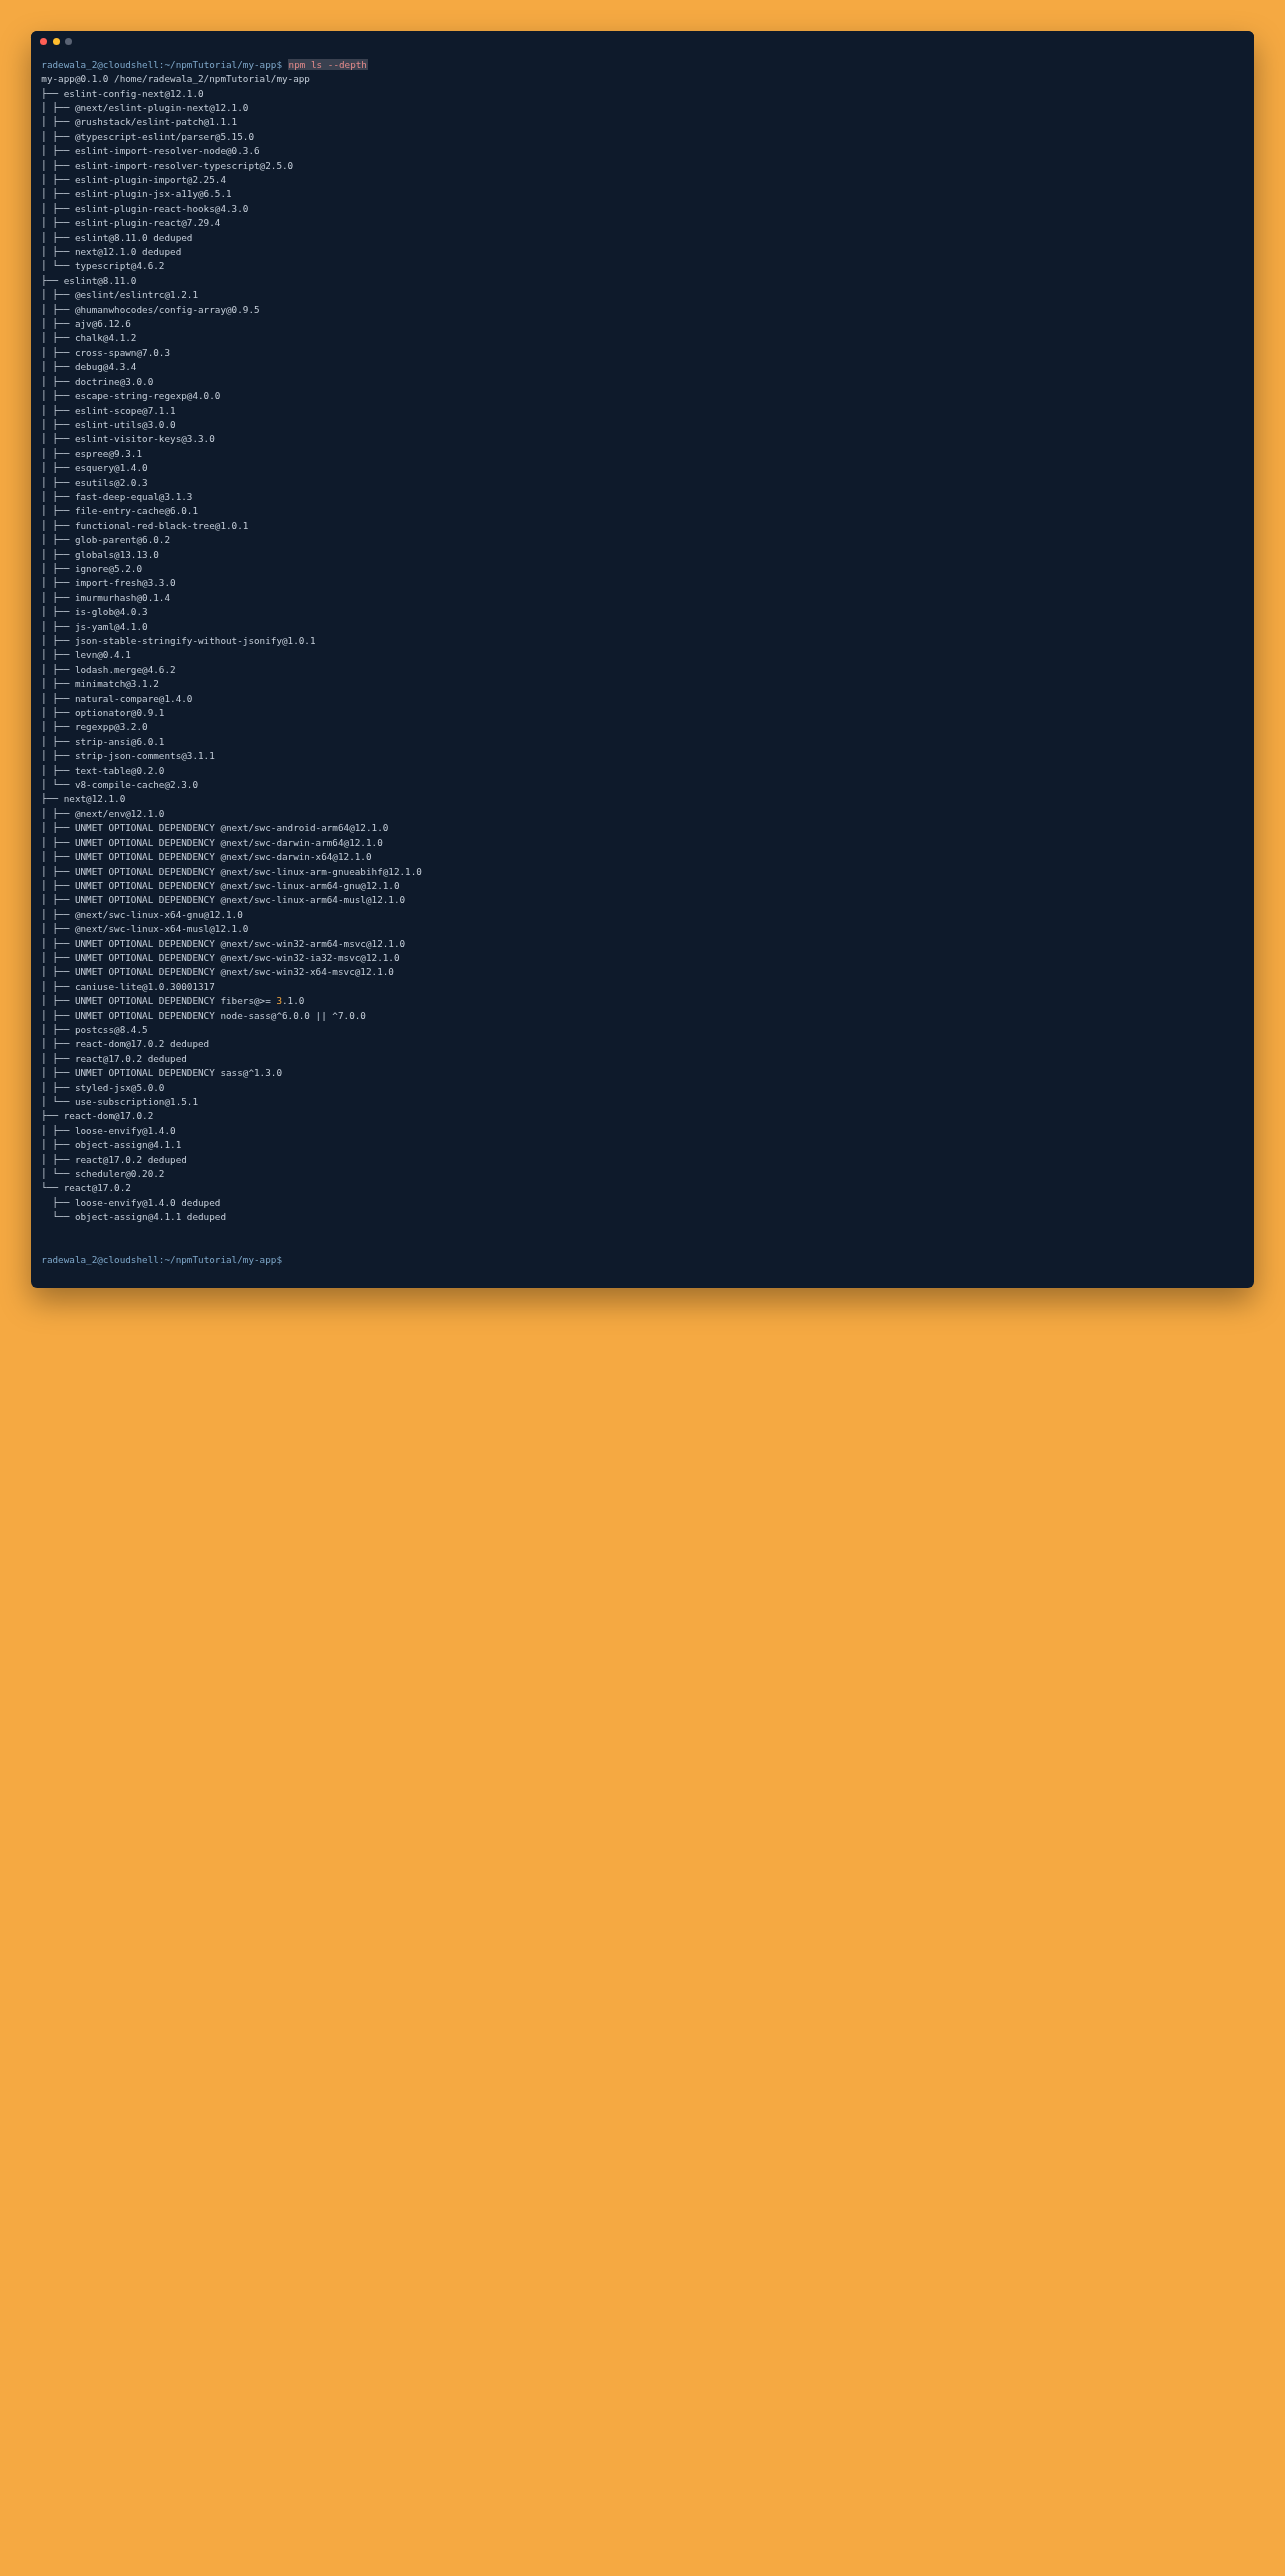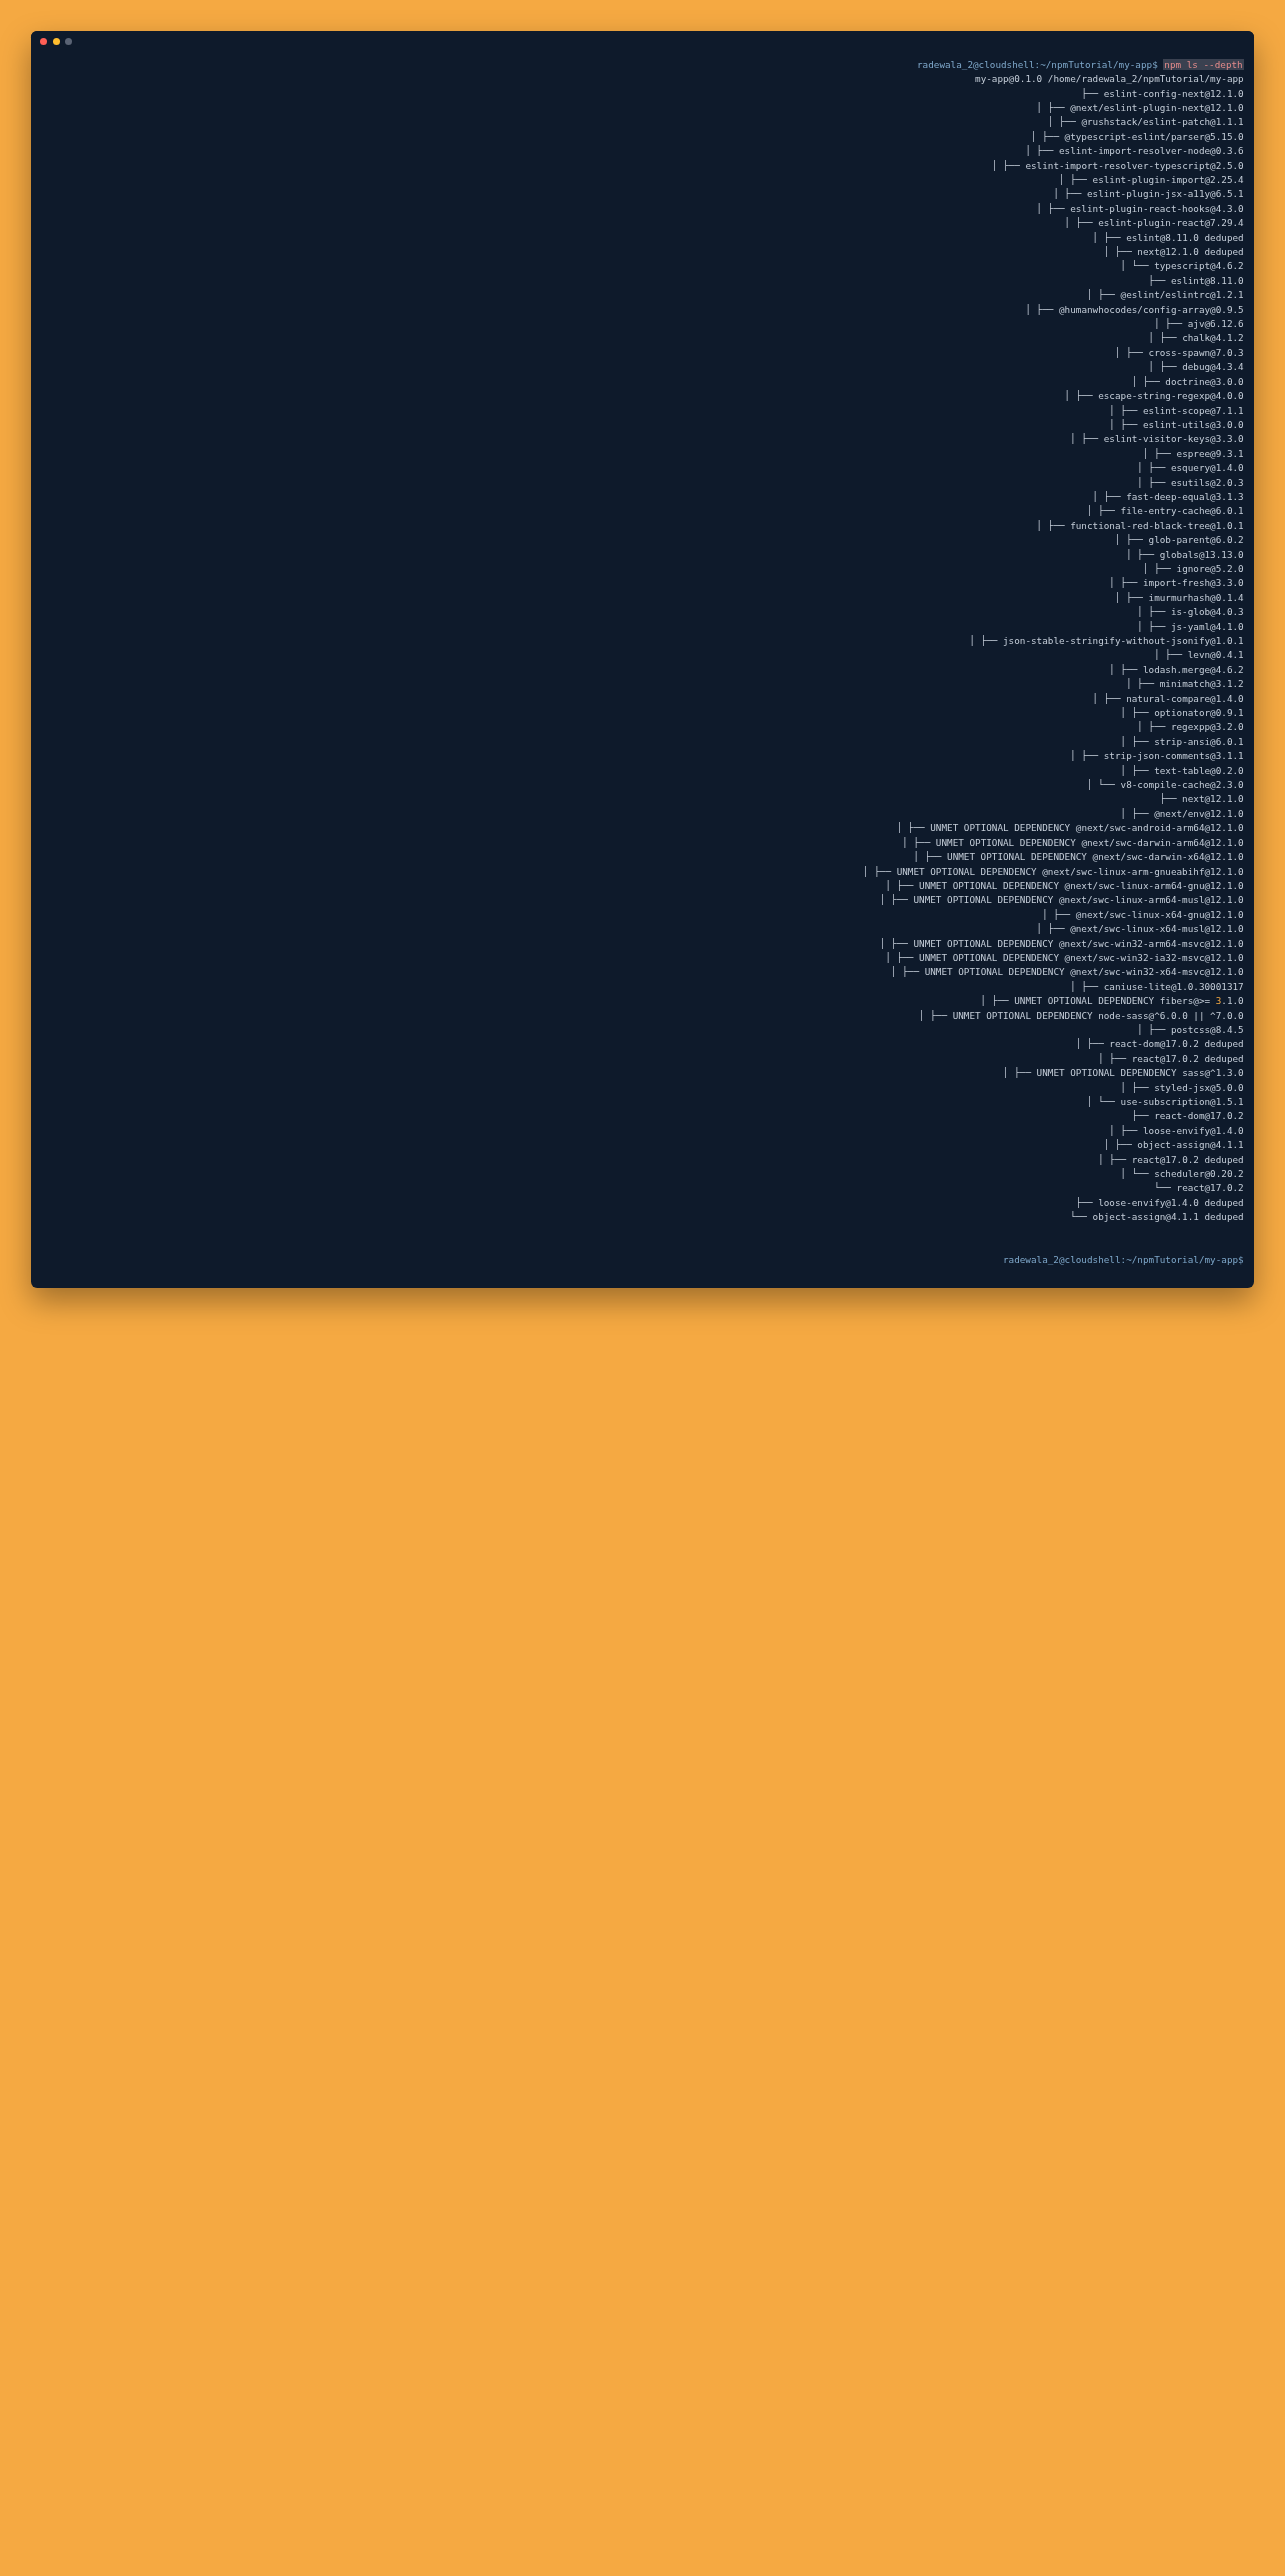--- a/index.html
+++ b/index.html
@@ -7,21 +7,20 @@
     background: #f5a942;
     padding: 31px;
     font-family: 'Menlo', 'Monaco', 'Consolas', monospace;
     min-height: 100vh;
   }
   .terminal {
     background: #0e1a2b;
     border-radius: 6.2px;
     overflow: hidden;
     box-shadow: 0 13px 31px rgba(0,0,0,0.35);
-    text-align: right;
   }
   .titlebar {
     background: #0e1a2b;
     padding: 7.2px 9.3px;
     display: flex;
     gap: 5.2px;
     align-items: center;
   }
   .tb-dot { width: 7.2px; height: 7.2px; border-radius: 50%; }
   .tb-close { background: #ff5f56; }

